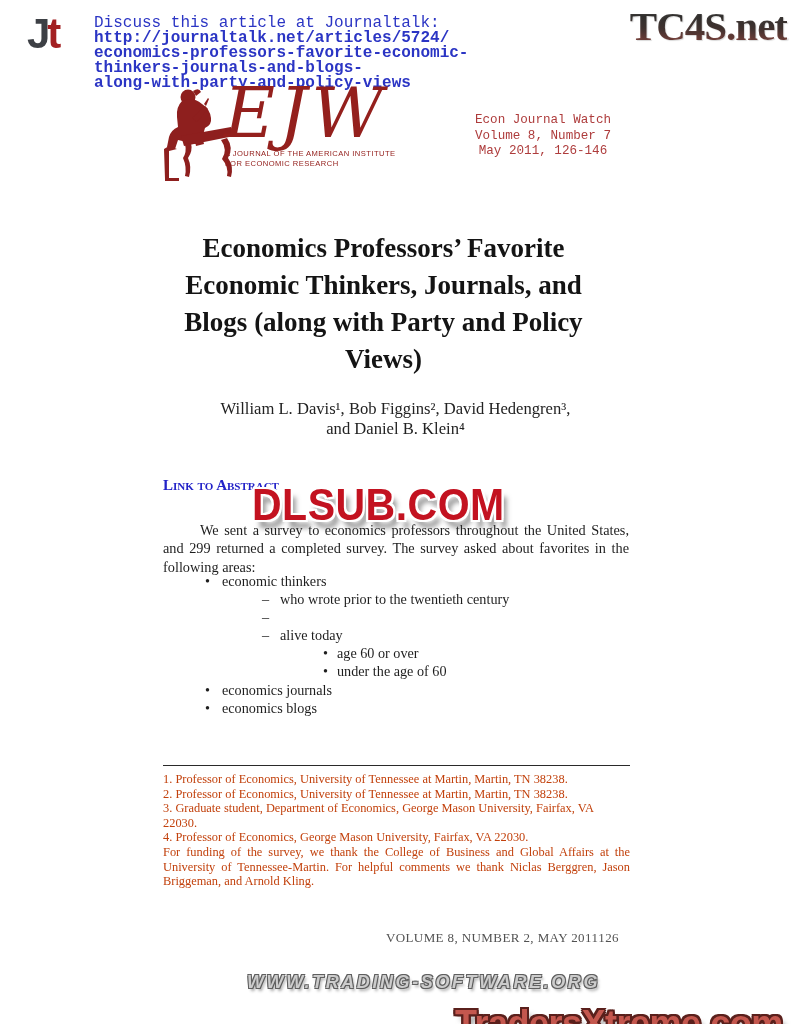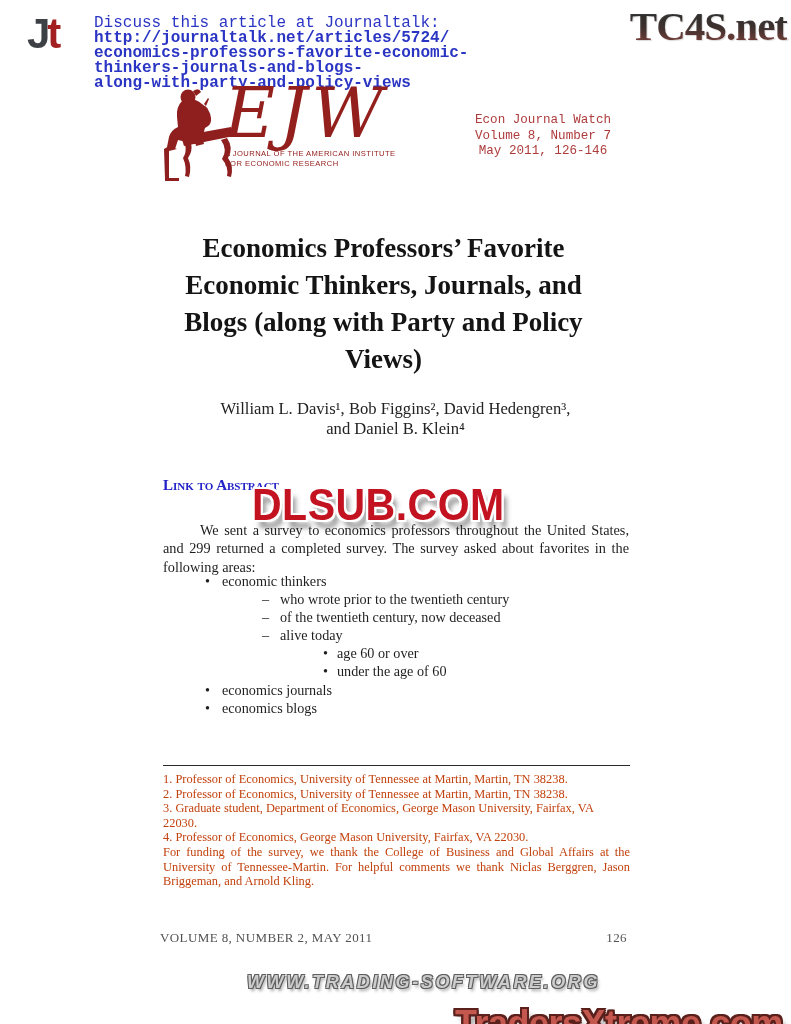--- a/index.html
+++ b/index.html
@@ -95,22 +95,22 @@
     border: none; border-top: 1.6px solid #2a2a2a;
   }
   .footnotes {
     position: absolute; left: 163px; top: 772px; width: 467px;
     font-size: 12.4px; line-height: 14.6px; color: #c2410c;
   }
   .footnotes .funding { text-align: justify; }
 
   
   .footer {
-    position: absolute; left: 160px; top: 930px; width: 467px;
-    display: flex; justify-content: space-between;
+    position: absolute; left: 152px; top: 930px; width: 467px;
+    display: flex; justify-content: flex-end;
     font-size: 13px; letter-spacing: 0.4px; color: #525252;
   }
 
   
   .wm-dlsub {
     position: absolute; left: 252px; top: 482px;
     font-family: "Liberation Sans", sans-serif;
     font-weight: 900; font-size: 41px; letter-spacing: 0.5px;
     transform: scaleY(1.08);
     color: #c31220;
@@ -204,21 +204,20 @@
     <div class="li lv1">
         <span class="marker">•</span>
         <span>economic thinkers</span>
       </div>
     <div class="li lv2">
         <span class="marker">–</span>
         <span>who wrote prior to the twentieth century</span>
       </div>
     <div class="li lv2">
         <span class="marker">–</span>
-        <span>of the twentieth century, now deceased</span>
       </div>
     <div class="li lv2">
         <span class="marker">–</span>
         <span>alive today</span>
       </div>
     <div class="li lv3">
         <span class="marker">•</span>
         <span>age 60 or over</span>
       </div>
     <div class="li lv3">

